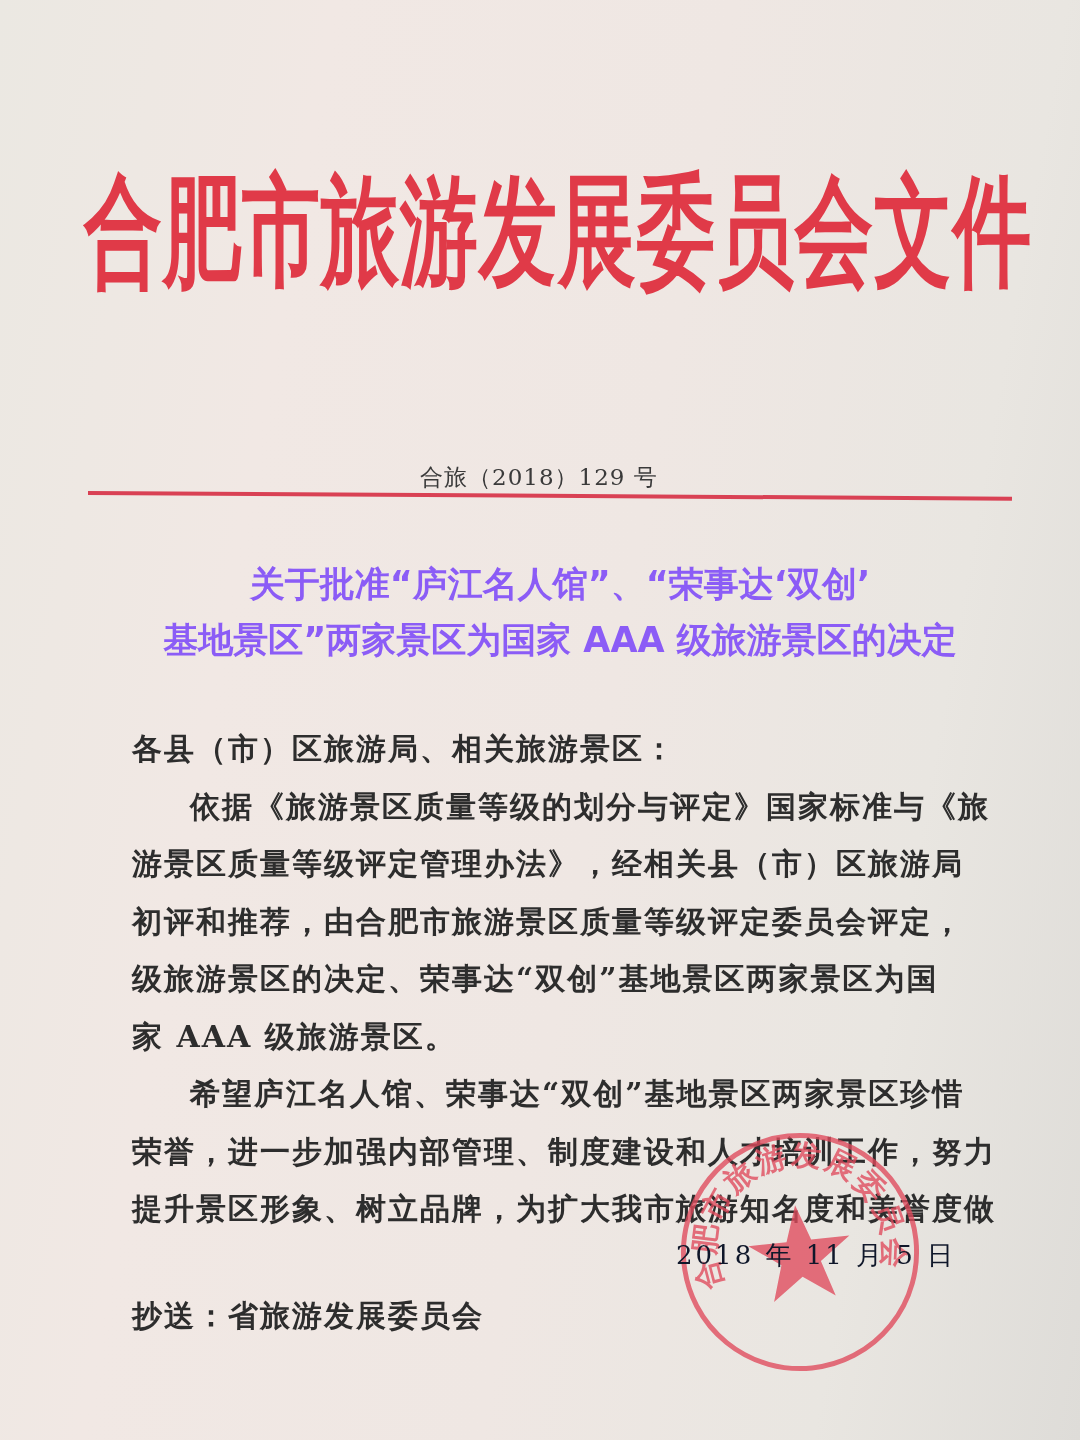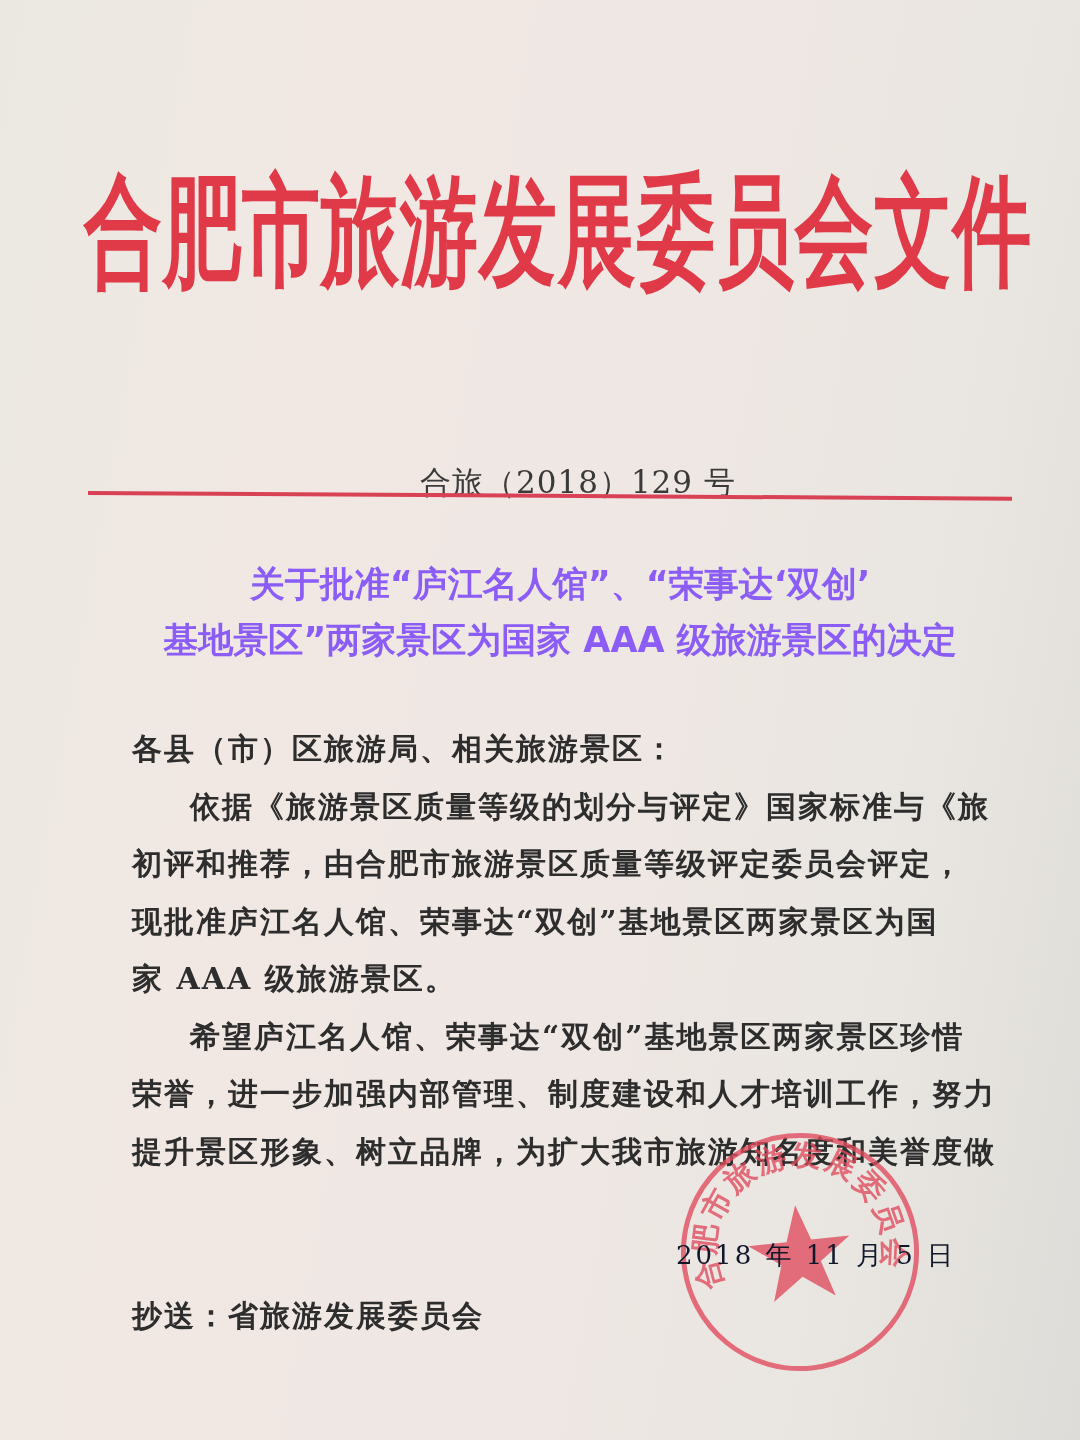--- a/index.html
+++ b/index.html
@@ -32,21 +32,21 @@
     font-size: 78px;
     letter-spacing: 1px;
     transform: scaleY(1.55);
     transform-origin: top center;
     white-space: nowrap;
   }
   .doc-number {
     position: absolute;
     left: 420px;
     top: 462px;
-    font-size: 31px;
+    font-size: 23px;
     color: #3a3a3a;
     letter-spacing: 1px;
     white-space: nowrap;
   }
   .red-rule {
     position: absolute;
     left: 88px;
     top: 491px;
     width: 924px;
     height: 4px;
@@ -123,22 +123,23 @@
   <div class="red-rule"></div>
 
   <div class="title">
     <span class="line">关于批准“庐江名人馆”、“荣事达‘双创’</span>
     <span class="line">基地景区”两家景区为国家 AAA 级旅游景区的决定</span>
   </div>
 
   <div class="body-text">
     <span class="row">各县（市）区旅游局、相关旅游景区：</span>
     <span class="row indent">依据《旅游景区质量等级的划分与评定》国家标准与《旅</span>
+    <span class="row">游景区质量等级评定管理办法》，经相关县（市）区旅游局</span>
     <span class="row">初评和推荐，由合肥市旅游景区质量等级评定委员会评定，</span>
-    <span class="row">现批准庐江名人馆、荣事达“双创”基地景区两家景区为国</span>
+    <span class="row">级旅游景区的决定、荣事达“双创”基地景区两家景区为国</span>
     <span class="row">家 AAA 级旅游景区。</span>
     <span class="row indent">希望庐江名人馆、荣事达“双创”基地景区两家景区珍惜</span>
     <span class="row">荣誉，进一步加强内部管理、制度建设和人才培训工作，努力</span>
     <span class="row">提升景区形象、树立品牌，为扩大我市旅游知名度和美誉度做</span>
   </div>
 
   <div class="seal">
     <svg viewBox="0 0 200 200">
       <defs>
         <path id="sealArc" d="M 40 130 A 68 68 0 1 1 160 130"></path>

